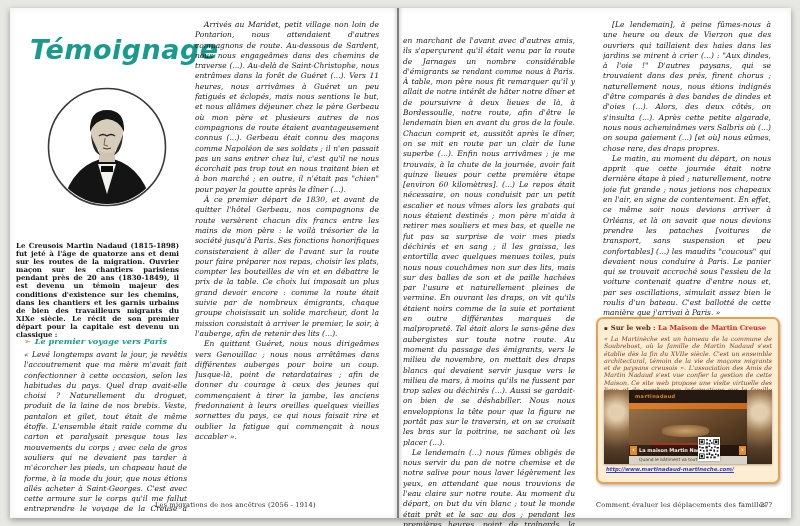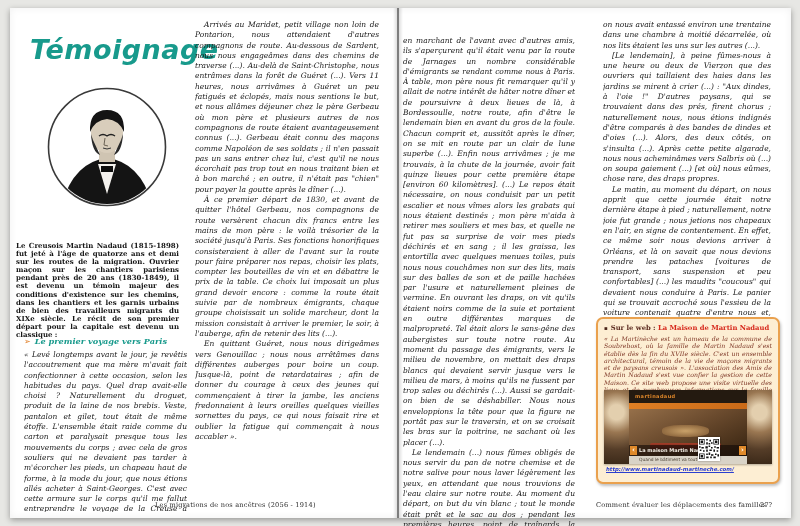--- a/index.html
+++ b/index.html
@@ -112,30 +112,29 @@
 
 <div class="footer fn-left">26</div>
 <div class="footer ft-left">Les migrations de nos ancêtres (2056 - 1914)</div>
 
 <div class="colC script">
   <p class="para first">en marchant de l'avant avec d'autres amis, ils s'aperçurent qu'il était venu par la route de Jarnages un nombre considérable d'émigrants se rendant comme nous à Paris. À table, mon père nous fit remarquer qu'il y allait de notre intérêt de hâter notre dîner et de poursuivre à deux lieues de là, à Bordessoulle, notre route, afin d'être le lendemain bien en avant du gros de la foule. Chacun comprit et, aussitôt après le dîner, on se mit en route par un clair de lune superbe (...). Enfin nous arrivâmes ; je me trouvais, à la chute de la journée, avoir fait quinze lieues pour cette première étape [environ 60 kilomètres]. (...) Le repos était nécessaire, on nous conduisit par un petit escalier et nous vîmes alors les grabats qui nous étaient destinés ; mon père m'aida à retirer mes souliers et mes bas, et quelle ne fut pas sa surprise de voir mes pieds déchirés et en sang ; il les graissa, les entortilla avec quelques menues toiles, puis nous nous couchâmes non sur des lits, mais sur des balles de son et de paille hachées par l'usure et naturellement pleines de vermine. En ouvrant les draps, on vit qu'ils étaient noirs comme de la suie et portaient en outre différentes marques de malpropreté. Tel était alors le sans-gêne des aubergistes sur toute notre route. Au moment du passage des émigrants, vers le milieu de novembre, on mettait des draps blancs qui devaient servir jusque vers le milieu de mars, à moins qu'ils ne fussent par trop sales ou déchirés (...). Aussi se gardait-on bien de se déshabiller. Nous nous enveloppions la tête pour que la figure ne portât pas sur le traversin, et on se croisait les bras sur la poitrine, ne sachant où les placer (...).</p>
   <p class="para">Le lendemain (...) nous fûmes obligés de nous servir du pan de notre chemise et de notre salive pour nous laver légèrement les yeux, en attendant que nous trouvions de l'eau claire sur notre route. Au moment du départ, on but du vin blanc ; tout le monde était prêt et le sac au dos ; pendant les premières heures, point de traînards, la route était bonne et la gaieté continuait. Arrivés à Nohant, (...) il nous fallut suivre de bien mauvais chemins, effondrés par les chariots, et remplis de petites mares ou de grosses pierres (...). Le plus ennuyeux pour nous, les jeunes, c'était de voir les vieux filer sans pouvoir les suivre. Arrivés le soir à Issoudun, le quart d'entre nous était exténué de fatigue (...). Ce soir-là nous n'étions pas moins de cent Creusois venus de tous les points de notre département, et pour loger tout ce monde</p>
 </div>
 
 <div class="colD script">
-  <p class="para first">on nous avait entassé environ une trentaine dans une chambre à moitié décarrelée, où nos lits étaient les uns sur les autres (...).</p>
   <p class="para">[Le lendemain], à peine fûmes-nous à une heure ou deux de Vierzon que des ouvriers qui taillaient des haies dans les jardins se mirent à crier (...) : "Aux dindes, à l'oie !" D'autres paysans, qui se trouvaient dans des prés, firent chorus ; naturellement nous, nous étions indignés d'être comparés à des bandes de dindes et d'oies (...). Alors, des deux côtés, on s'insulta (...). Après cette petite algarade, nous nous acheminâmes vers Salbris où (...) on soupa gaiement (...) [et où] nous eûmes, chose rare, des draps propres.</p>
   <p class="para">Le matin, au moment du départ, on nous apprit que cette journée était notre dernière étape à pied ; naturellement, notre joie fut grande ; nous jetions nos chapeaux en l'air, en signe de contentement. En effet, ce même soir nous devions arriver à Orléans, et là on savait que nous devions prendre les pataches [voitures de transport, sans suspension et peu confortables] (...) les maudits "coucous" qui devaient nous conduire à Paris. Le panier qui se trouvait accroché sous l'essieu de la voiture contenait quatre d'entre nous et, par ses oscillations, simulait assez bien le roulis d'un bateau. C'est ballotté de cette manière que j'arrivai à Paris. »</p>
 
 </div>
 
 <div class="webbox">
   <div class="titleline">
     <span class="bullet">▪</span><span>Sur le web :</span>
-    <span class="linkred">La Maison de Martin Nadaud</span>
+    <span class="linkred">La Maison de Martin Creuse</span>
   </div>
   <div class="body">« La Martinèche est un hameau de la commune de Soubrebost, où la famille de Martin Nadaud s'est établie dès la fin du XVIIe siècle. C'est un ensemble architectural, témoin de la vie de maçons migrants et de paysans creusois ». L'association des Amis de Martin Nadaud s'est vue confier la gestion de cette Maison. Ce site web propose une visite virtuelle des lieux et de nombreuses informations sur la famille Nadaud.</div>
 
   <div class="siteshot">
     <div class="sideport l"></div>
     <div class="sideport r"></div>
     <div class="shotcenter">
       <div class="shothead"><span class="lg">martinadaud</span></div>
       <div class="shotnav"></div>
       <div class="shotphoto">

